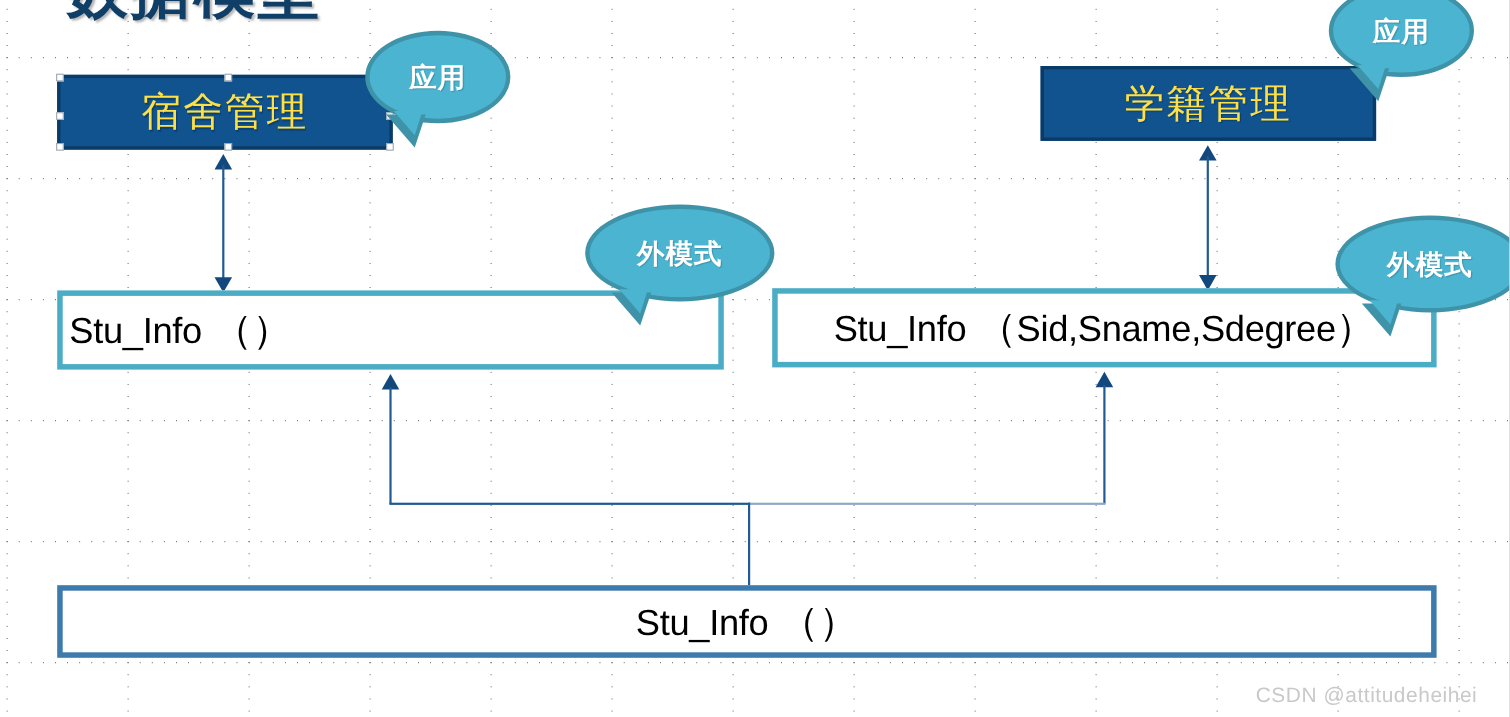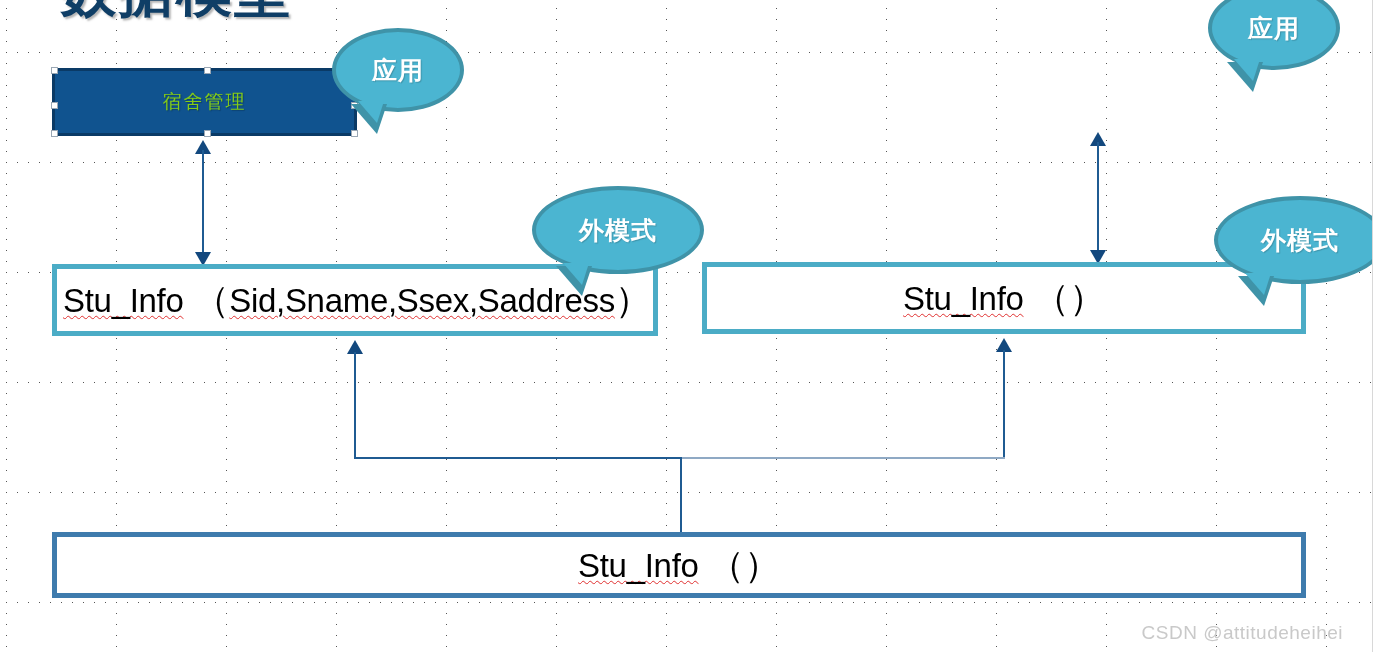--- a/index.html
+++ b/index.html
@@ -34,22 +34,22 @@
     text-shadow: 2px 2px 2px rgba(120,120,120,0.55);
     white-space: nowrap;
   }
 
   
   .app-box {
     position: absolute;
     box-sizing: border-box;
     background: #10538F;
     border: 3px solid #0A3A66;
-    color: #84cc16;
-    font-size: 19px;
+    color: #fde047;
+    font-size: 36px;
     display: flex;
     align-items: center;
     justify-content: center;
     letter-spacing: 2px;
     text-shadow: 1px 1px 1px rgba(0,0,0,0.25);
   }
   #app-dorm  { left: 52px;  top: 68px; width: 305px; height: 68px; }
   #app-status{ left: 946px; top: 60px; width: 305px; height: 68px; }
 
   
@@ -81,21 +81,20 @@
     font-family: "Liberation Sans", "DejaVu Sans", sans-serif;
     font-size: 33px;
     color: #000000;
     font-weight: 500;
     letter-spacing: -0.3px;
     display: inline-flex;
     align-items: baseline;
   }
   
   .sq {
-    text-decoration: underline;
     text-decoration-style: wavy;
     text-decoration-color: #e03030;
     text-decoration-thickness: 1px;
     text-underline-offset: 3px;
   }
   .paren { font-size: 36px; font-weight: 400; }
   .gap { display: inline-block; width: 10px; }
 
   
   .line-v, .line-h {
@@ -189,44 +188,47 @@
     <span class="handle" style="left:-4px;  top:-4px;"></span>
     <span class="handle" style="left:-4px;  top:31px;"></span>
     <span class="handle" style="left:-4px;  bottom:-4px;"></span>
     <span class="handle" style="left:149px; top:-4px;"></span>
     <span class="handle" style="left:149px; bottom:-4px;"></span>
     <span class="handle" style="right:-4px; top:-4px;"></span>
     <span class="handle" style="right:-4px; top:31px;"></span>
     <span class="handle" style="right:-4px; bottom:-4px;"></span>
   </div>
 
+  <div class="app-box" id="app-status">
+    <span>学籍管理</span>
+  </div>
 
   <div class="arrow-up" style="left:195px; top:140px;"></div>
   <div class="line-v" style="left:202px; top:150px; height:108px;"></div>
   <div class="arrow-down" style="left:195px; top:252px;"></div>
 
   <div class="arrow-up" style="left:1090px; top:132px;"></div>
   <div class="line-v" style="left:1097px; top:142px; height:112px;"></div>
   <div class="arrow-down" style="left:1090px; top:250px;"></div>
 
   <div class="schema-box external" id="box-external-left">
     <span class="rel-text">
       <span class="sq">Stu_Info</span>
       <span class="gap"></span>
       <span class="paren">（</span>
-      <span class="sq">Sid,Sname,Ssex,Saddress</span>
       <span class="paren">）</span>
     </span>
   </div>
 
   <div class="schema-box external" id="box-external-right">
     <span class="rel-text">
       <span class="sq">Stu_Info</span>
       <span class="gap"></span>
       <span class="paren">（</span>
+      <span class="sq">Sid,Sname,Sdegree</span>
       <span class="paren">）</span>
     </span>
   </div>
 
   <div class="arrow-up" style="left:347px;  top:340px;"></div>
   <div class="line-v" style="left:354px;  top:352px; height:106px;"></div>
   <div class="line-h" style="left:354px;  top:457px; width:328px;"></div>
 
   <div class="arrow-up" style="left:996px;  top:338px;"></div>
   <div class="line-v" style="left:1003px; top:350px; height:108px;"></div>

